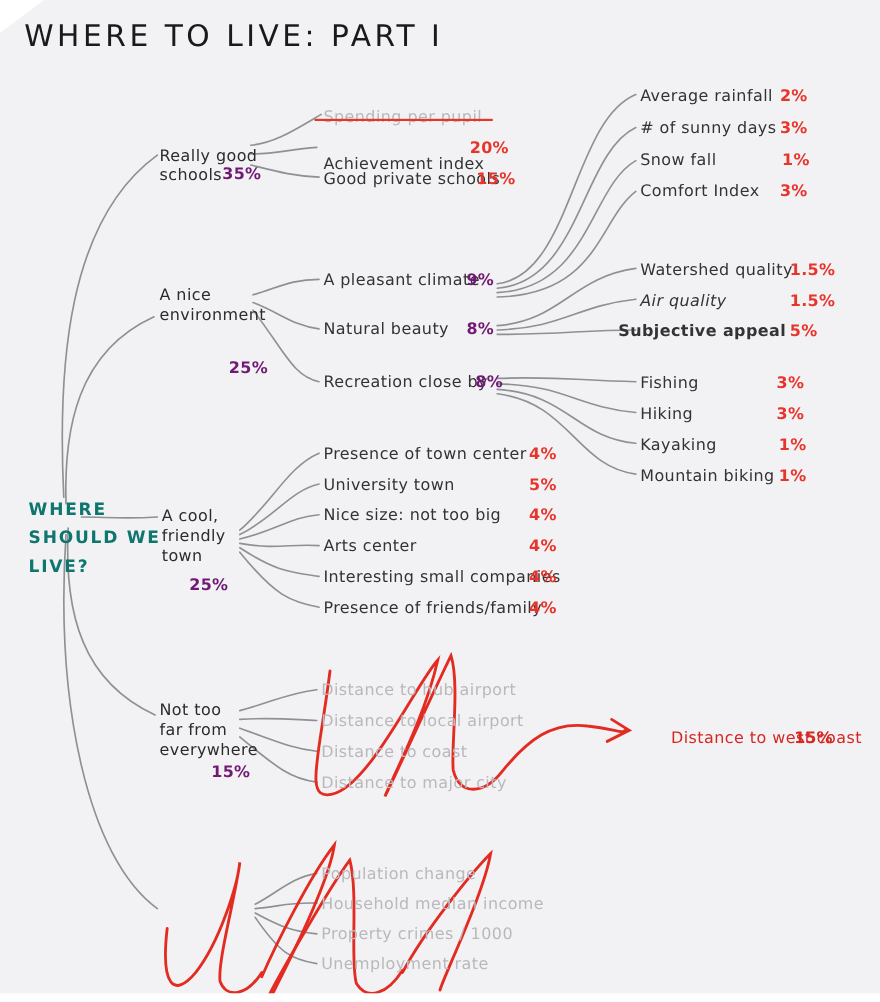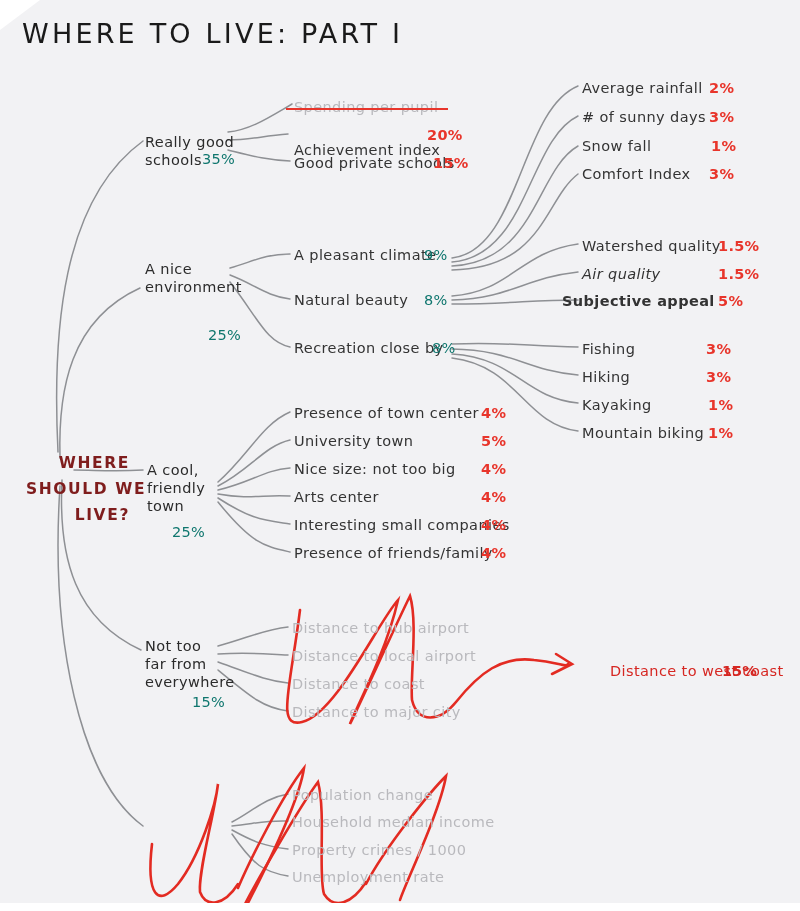--- a/index.html
+++ b/index.html
@@ -22,25 +22,25 @@
   .lbl{
     position:absolute;
     white-space:nowrap;
     color:#333333;
     font-size:14.5px;
     letter-spacing:.4px;
     line-height:17px;
   }
   .root{
     font-size:15.5px;letter-spacing:1.6px;line-height:26px;
-    color:#7f1d1d;font-weight:600;text-align:right;
+    color:#0f766e;font-weight:600;text-align:left;
   }
   .branch{font-size:14.5px;line-height:18px;color:#2b2b2b;}
   .pct{position:absolute;color:#e8352b;font-weight:700;font-size:14.5px;letter-spacing:.3px;}
-  .pct.soft{color:#0f766e;font-weight:400;}
+  .pct.soft{color:#701a75;font-weight:700;}
   .muted{color:#b9b9bd;}
   .strike-wrap{position:relative;display:inline-block;}
   .strike-line{
     position:absolute;left:-8px;right:-10px;top:52%;height:2px;background:#e8352b;
   }
   .redtext{position:absolute;color:#d62722;font-size:14.5px;letter-spacing:.4px;white-space:nowrap;margin-left:44px;}
   .redpct{position:absolute;color:#d62722;font-size:14.5px;font-weight:700;}
   h1.title{
     position:absolute;left:22px;top:18px;margin:0;
     font-size:27px;font-weight:500;letter-spacing:3.2px;color:#1a1a1a;

